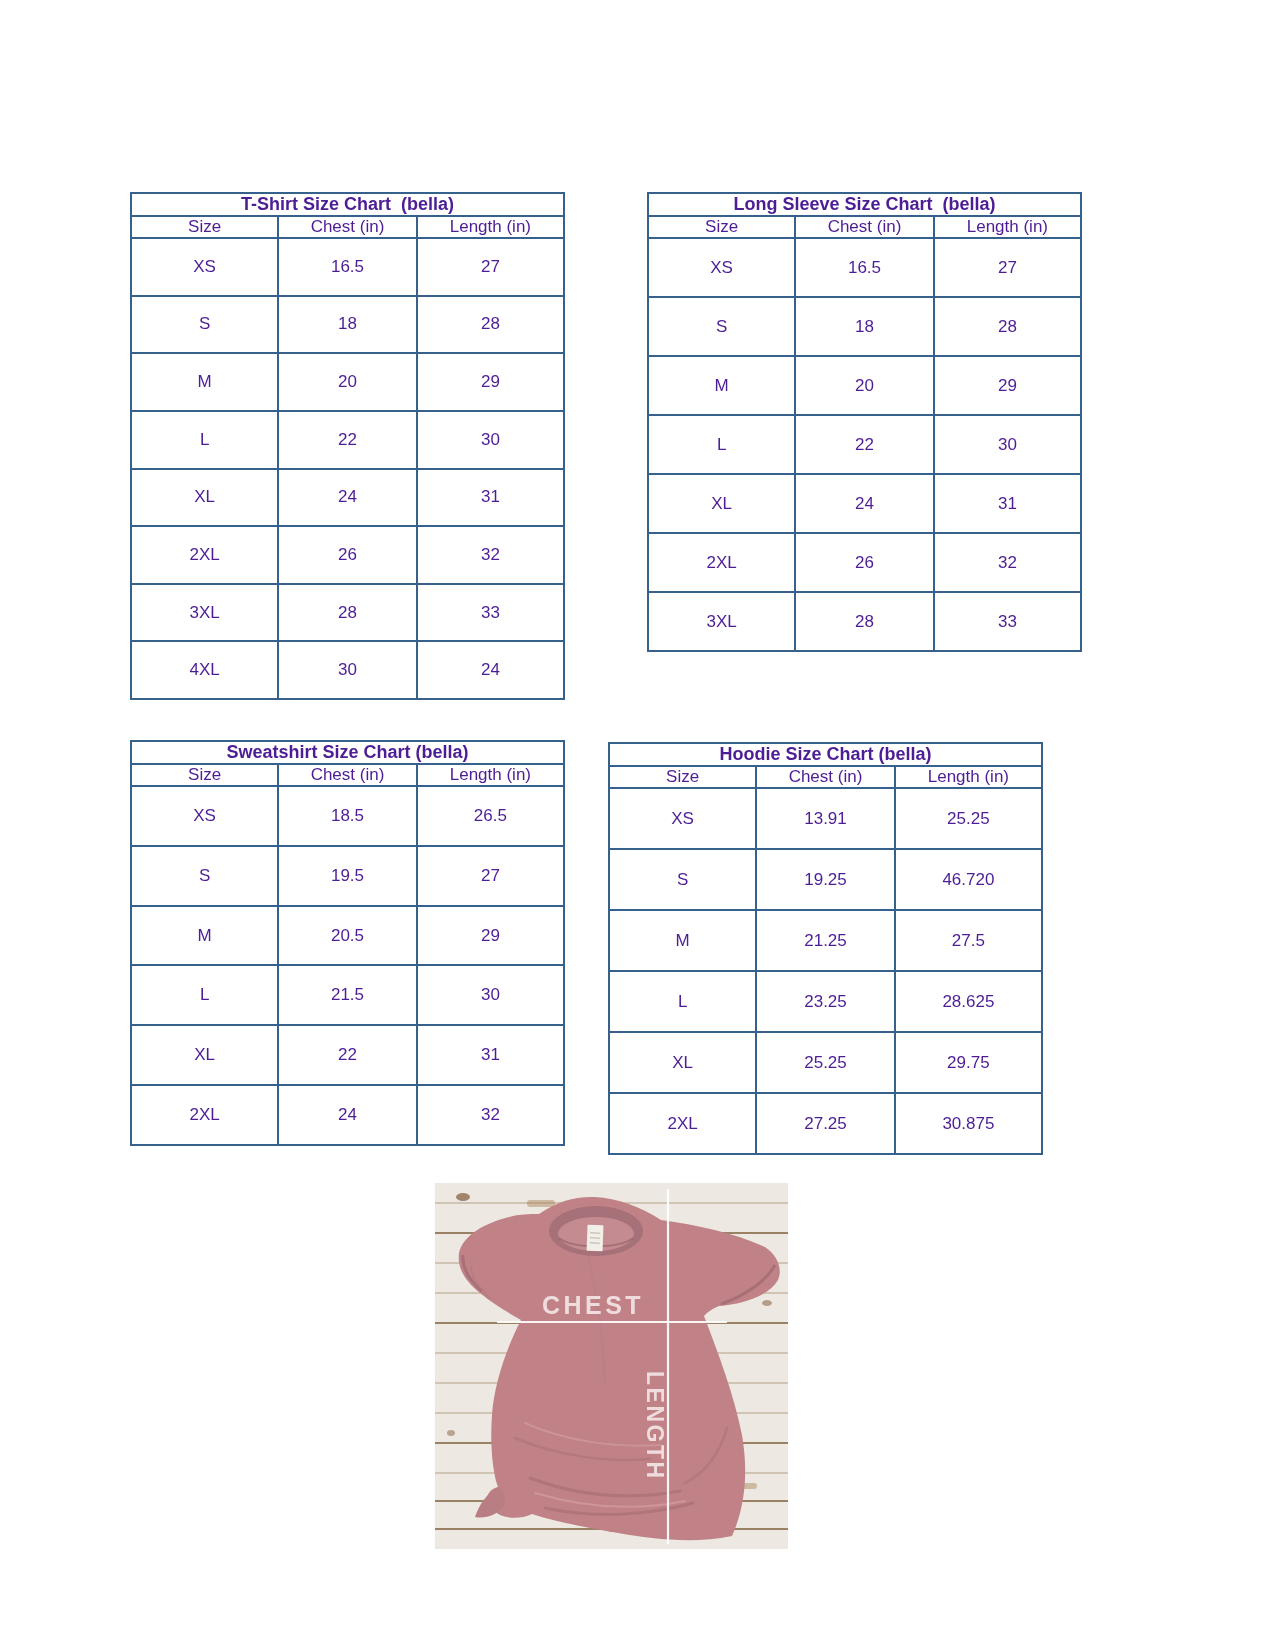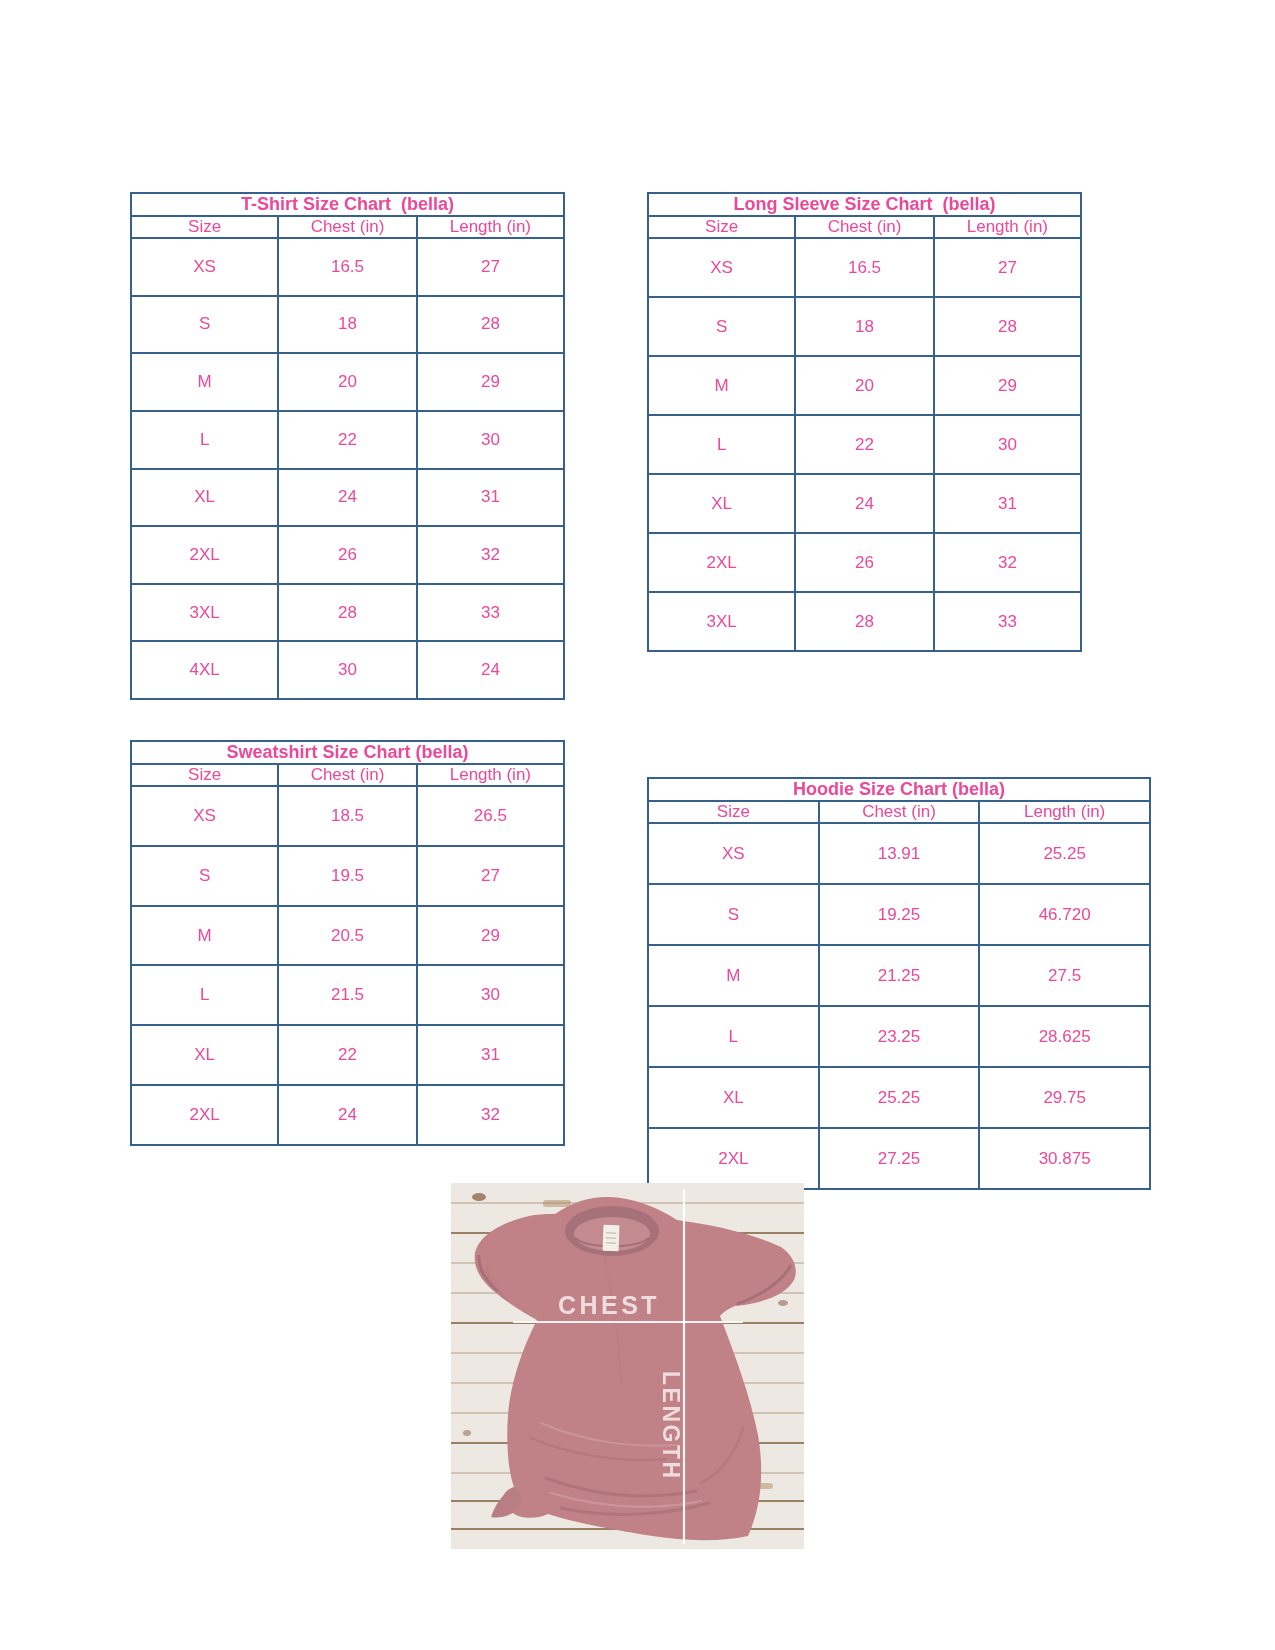--- a/index.html
+++ b/index.html
@@ -8,39 +8,39 @@
     background:#ffffff;
     font-family:"Liberation Sans", sans-serif;
     position:relative;
     overflow:hidden;
   }
   .size-table{
     position:absolute;
     border-collapse:collapse;
     table-layout:fixed;
     background:#ffffff;
-    color:#ec4899;
+    color:#4c1d95;
   }
   .size-table th,.size-table td{
     border:2px solid #35618c;
     text-align:center;
     vertical-align:middle;
     font-size:17px;
     font-weight:normal;
     padding:0;
   }
   .size-table th.title{
     font-weight:bold;
     font-size:18px;
     white-space:pre-wrap;
   }
   .photo{
     position:absolute;
     left:435px;top:1183px;
-    width:353px;height:366px;margin-left:16px;
+    width:353px;height:366px;
   }
   .photo svg{display:block;}
 </style>
 </head>
 <body>
 
 <table class="size-table" style="left:130px;top:192px;width:435px;height:508px;">
     <colgroup>
       <col style="width:34%">
       <col style="width:32%">
@@ -198,21 +198,21 @@
         <td>31</td>
       </tr>
       <tr>
         <td>2XL</td>
         <td>24</td>
         <td>32</td>
       </tr>
     </tbody>
   </table>
 
-<table class="size-table" style="left:647px;top:742px;width:504px;height:413px;margin-top:35px;">
+<table class="size-table" style="left:608px;top:742px;width:435px;height:413px;">
     <colgroup>
       <col style="width:34%">
       <col style="width:32%">
       <col style="width:34%">
     </colgroup>
     <thead>
       <tr>
         <th class="title" colspan="3">Hoodie Size Chart (bella)</th>
       </tr>
       <tr>

